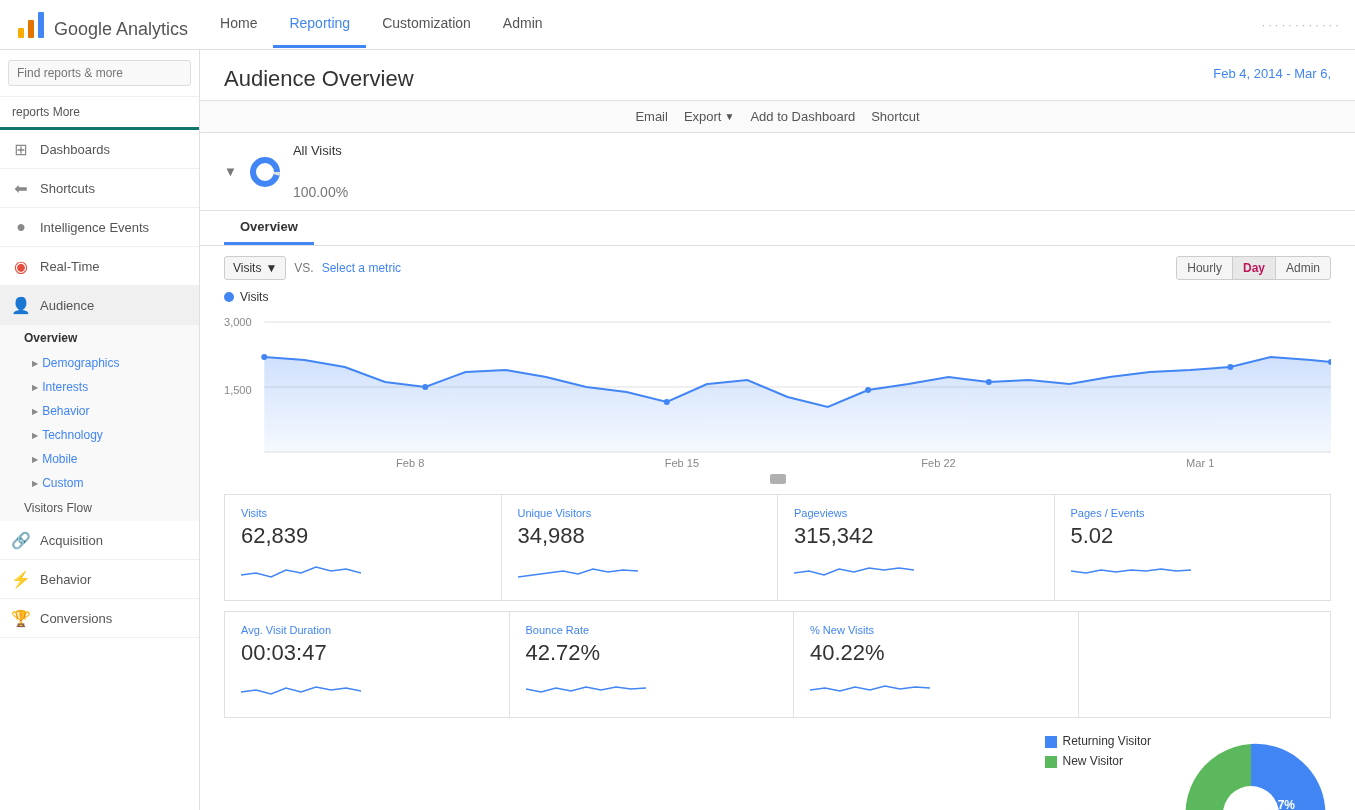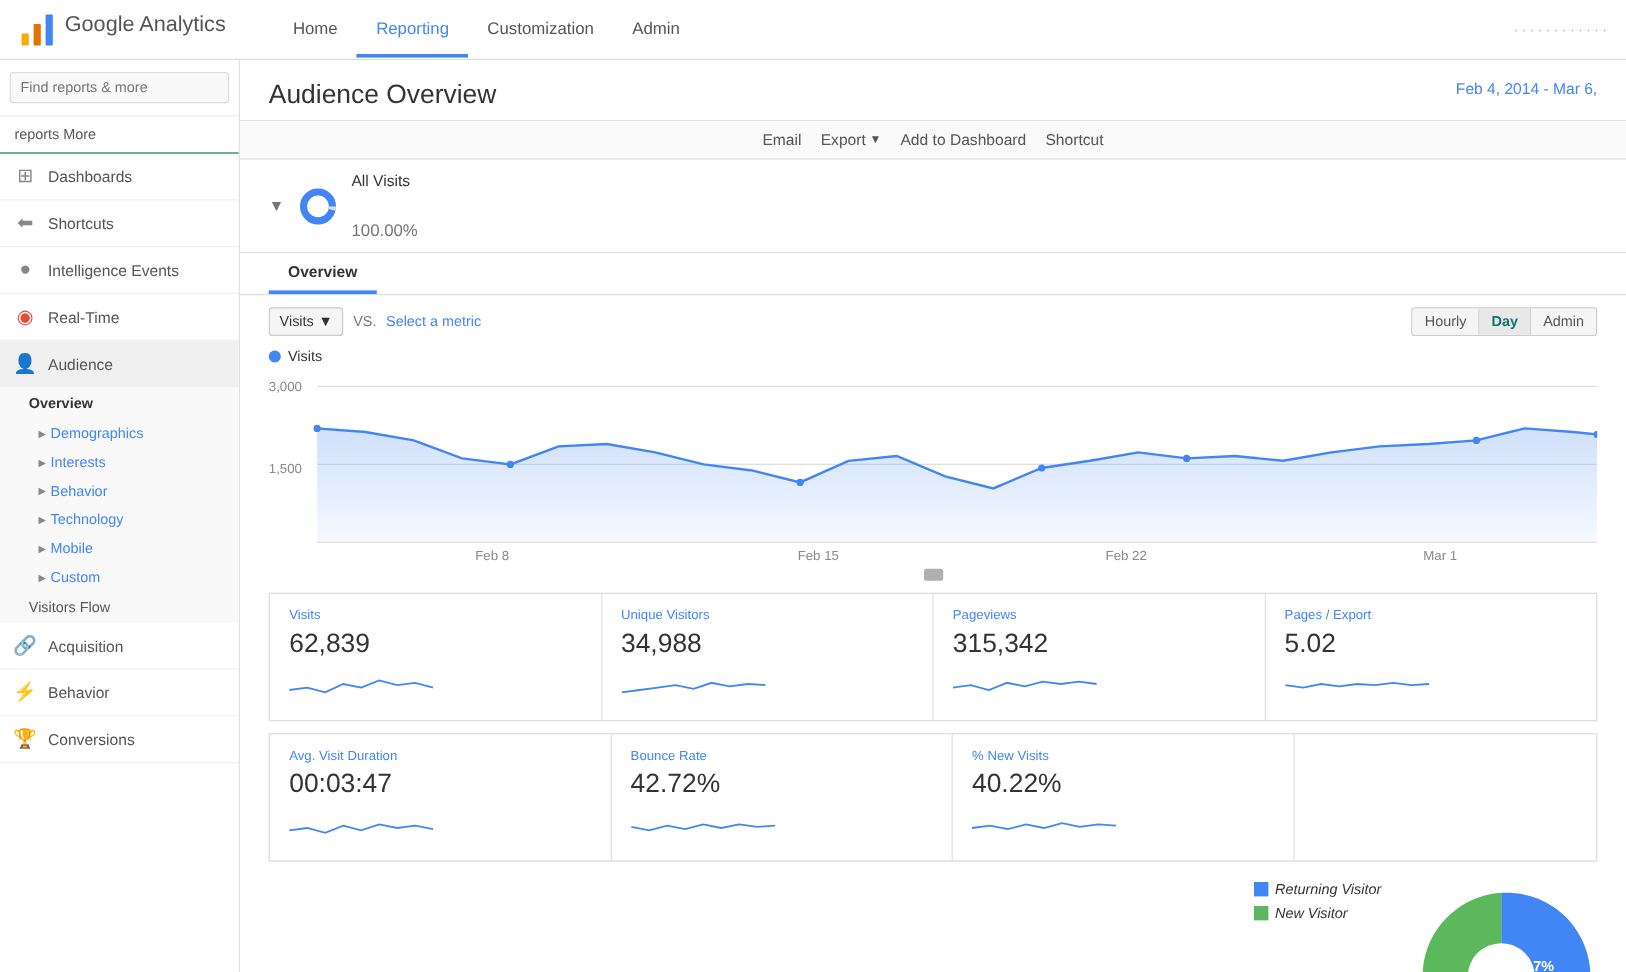--- a/index.html
+++ b/index.html
@@ -10,22 +10,22 @@
       background: #fff;
       border-bottom: 1px solid #ddd;
       display: flex;
       align-items: center;
       height: 50px;
       padding: 0 16px;
       flex-shrink: 0;
     }
     .logo-area {
       display: flex;
-      align-items: flex-start;
-      margin-right: 40px;
+      align-items: flex-end;
+      margin-right: 16px;
       min-width: 170px;
     }
     .logo-icon {
       width: 30px;
       height: 30px;
       margin-right: 8px;
     }
     .logo-text {
       font-size: 18px;
       color: #555;
@@ -133,21 +133,21 @@
       font-size: 8px;
       color: #888;
     }
     .sidebar-reports-more {
       padding: 8px 12px;
       font-size: 12px;
       color: #555;
       display: flex;
       align-items: center;
       gap: 4px;
-      border-bottom: 1px solid #0f766e;
+      border-bottom: 3px solid #0f766e;
     }
 
     
     .content-area {
       flex: 1;
       overflow-y: auto;
       background: #fff;
       padding: 0;
     }
 
@@ -283,21 +283,21 @@
       padding: 4px 10px;
       font-size: 12px;
       cursor: pointer;
       background: #f5f5f5;
       border-right: 1px solid #ccc;
       color: #555;
     }
     .time-btn:last-child { border-right: none; }
     .time-btn.active {
       background: #e8e8e8;
-      color: #0f766e;
+      color: #be185d;
       font-weight: bold;
     }
 
     
     .chart-area {
       padding: 0 24px 10px 24px;
       position: relative;
     }
     .chart-legend {
       display: flex;
@@ -357,23 +357,22 @@
       margin-bottom: 10px;
     }
     .pie-legend-items {
       display: flex;
       flex-direction: column;
       gap: 6px;
       font-size: 12px;
     }
     .pie-legend-item {
       display: flex;
-      align-items: center;
+      align-items: flex-end;
       gap: 6px;
-      font-style: italic;
     }
     .pie-legend-color {
       width: 12px;
       height: 12px;
       display: inline-block;
     }
 
     
     ::-webkit-scrollbar { width: 6px; }
     ::-webkit-scrollbar-track { background: #f1f1f1; }
@@ -578,21 +577,21 @@
         </svg>
       </div>
       <div class="stat-cell">
         <div class="stat-label">Pageviews</div>
         <div class="stat-value">315,342</div>
         <svg class="stat-sparkline" viewBox="0 0 120 30" preserveAspectRatio="none">
           <polyline points="0,18 15,16 30,20 45,14 60,17 75,13 90,15 105,13 120,15" fill="none" stroke="#4285f4" stroke-width="1.5"></polyline>
         </svg>
       </div>
       <div class="stat-cell">
-        <div class="stat-label">Pages / Export</div>
+        <div class="stat-label">Pages / Events</div>
         <div class="stat-value">5.02</div>
         <svg class="stat-sparkline" viewBox="0 0 120 30" preserveAspectRatio="none">
           <polyline points="0,16 15,18 30,15 45,17 60,15 75,16 90,14 105,16 120,15" fill="none" stroke="#4285f4" stroke-width="1.5"></polyline>
         </svg>
       </div>
     </div>
 
     <div style="display:flex;margin:0 24px 16px 24px;gap:1px;background:#e0e0e0;border:1px solid #e0e0e0;">
       <div class="stat-cell" style="flex:1;">
         <div class="stat-label">Avg. Visit Duration</div>

